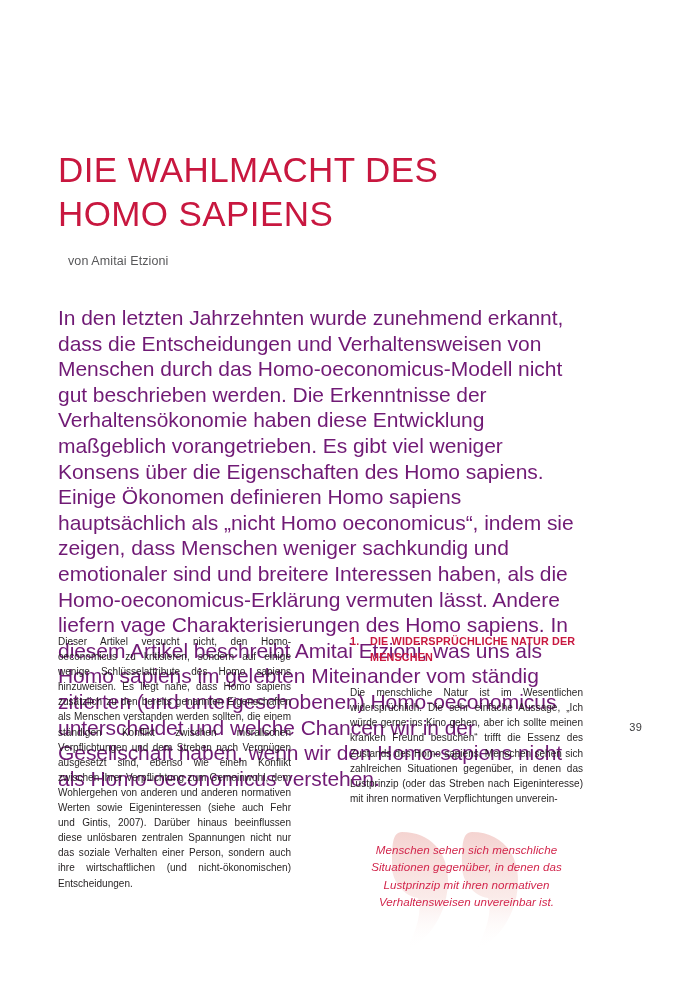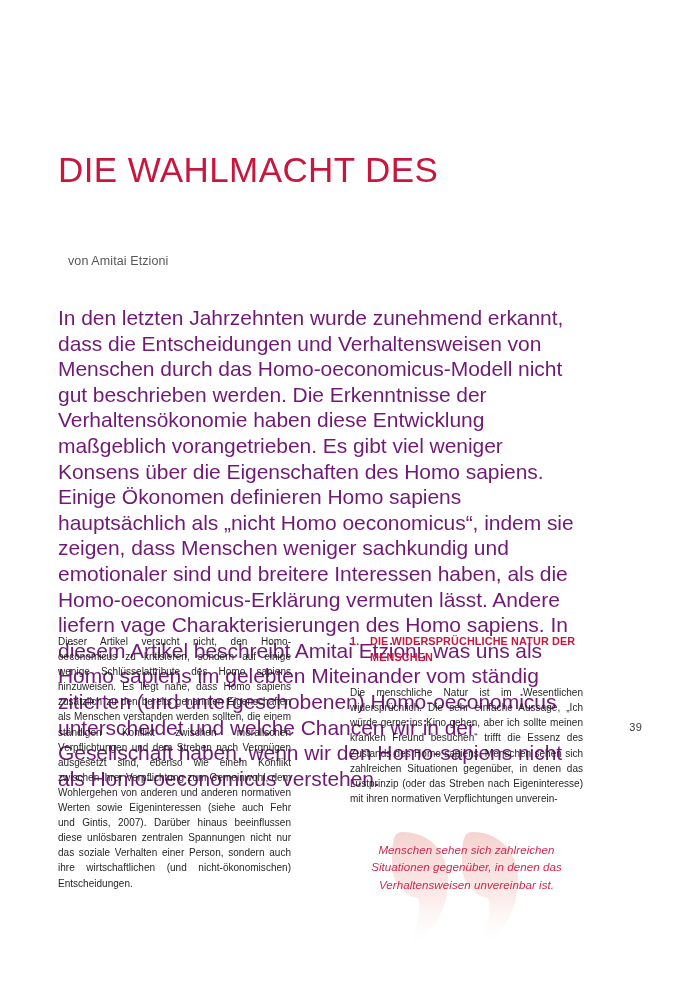--- a/index.html
+++ b/index.html
@@ -164,20 +164,21 @@
   }
 </style>
 </head>
 <body>
 
 <div class="page">
 
   <div class="title-block">
     <h1 class="article-title">
       <span class="tline">DIE WAHLMACHT DES</span>
+      <span class="tline">HOMO SAPIENS</span>
     </h1>
   </div>
 
   <div class="byline">von Amitai Etzioni</div>
 
   <div class="lead">In den letzten Jahrzehnten wurde zunehmend erkannt, dass die Entscheidungen und Verhaltensweisen von Menschen durch das Homo-oeconomicus-Modell nicht gut beschrieben werden. Die Erkenntnisse der Verhaltensökonomie haben diese Entwicklung maßgeblich vorangetrieben. Es gibt viel weniger Konsens über die Eigenschaften des Homo sapiens. Einige Ökonomen definieren Homo sapiens hauptsächlich als „nicht Homo oeconomicus“, indem sie zeigen, dass Menschen weniger sachkundig und emotionaler sind und breitere Interessen haben, als die Homo-oeconomicus-Erklärung vermuten lässt. Andere liefern vage Charakterisierungen des Homo sapiens. In diesem Artikel beschreibt Amitai Etzioni, was uns als Homo sapiens im gelebten Miteinander vom ständig zitierten (und untergeschobenen) Homo-oeconomicus unterscheidet und welche Chancen wir in der Gesellschaft haben, wenn wir den Homo-sapiens nicht als Homo-oeconomicus verstehen.</div>
 
   <div class="columns">
 
     <div class="col col-left">
@@ -204,22 +205,23 @@
           </defs>
           <g fill="url(#qfade)">
             <path d="M10 8 C 38 8, 56 28, 56 56 C 56 88, 38 116, 14 126
                      C 26 104, 30 86, 26 74 C 12 72, 0 58, 0 42 C 0 22, 0 8, 10 8 Z"></path>
             <path d="M80 8 C 108 8, 126 28, 126 56 C 126 88, 108 116, 84 126
                      C 96 104, 100 86, 96 74 C 82 72, 70 58, 70 42 C 70 22, 70 8, 80 8 Z"></path>
           </g>
         </svg>
       </div>
       <p class="pullquote">
-        <span class="qline">Menschen sehen sich zahlreichen</span>
+        <span class="qline">Menschen sehen sich menschliche</span>
         <span class="qline">Situationen gegenüber, in denen das</span>
+        <span class="qline">Lustprinzip mit ihren normativen</span>
         <span class="qline">Verhaltensweisen unvereinbar ist.</span>
       </p>
     </div>
 
   </div>
 
   <div class="folio">39</div>
 
 </div>
 

